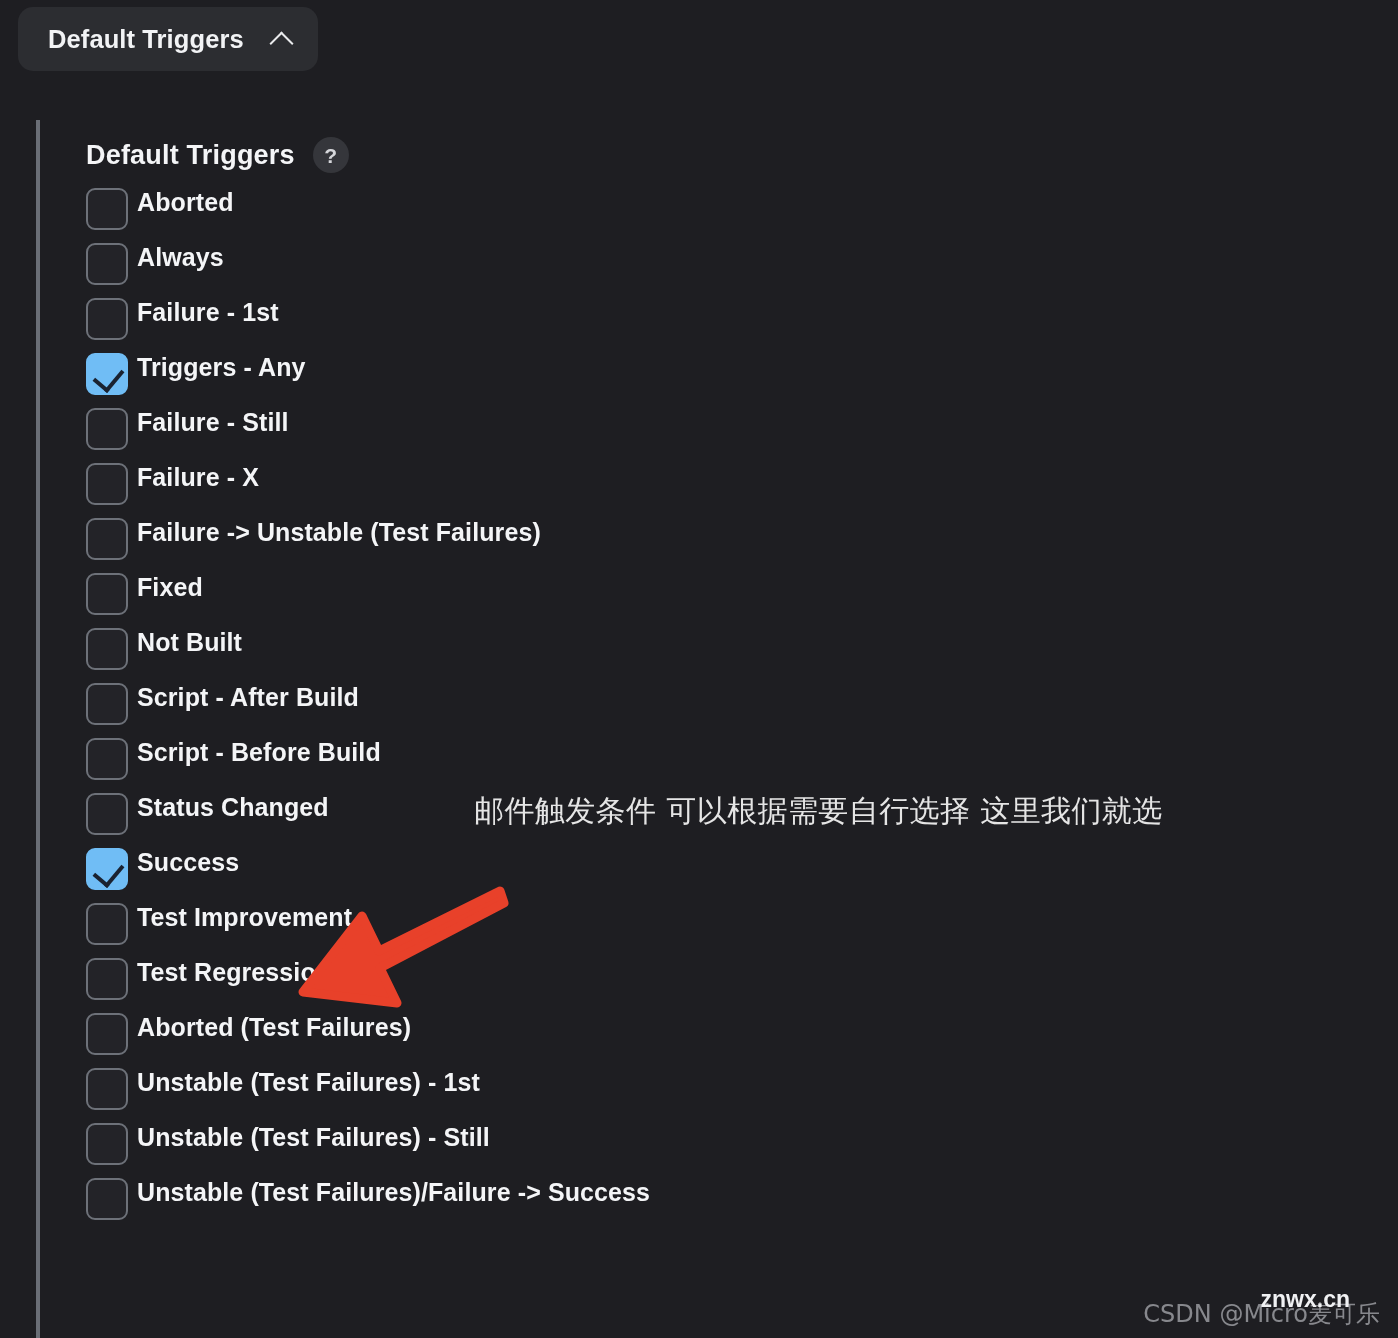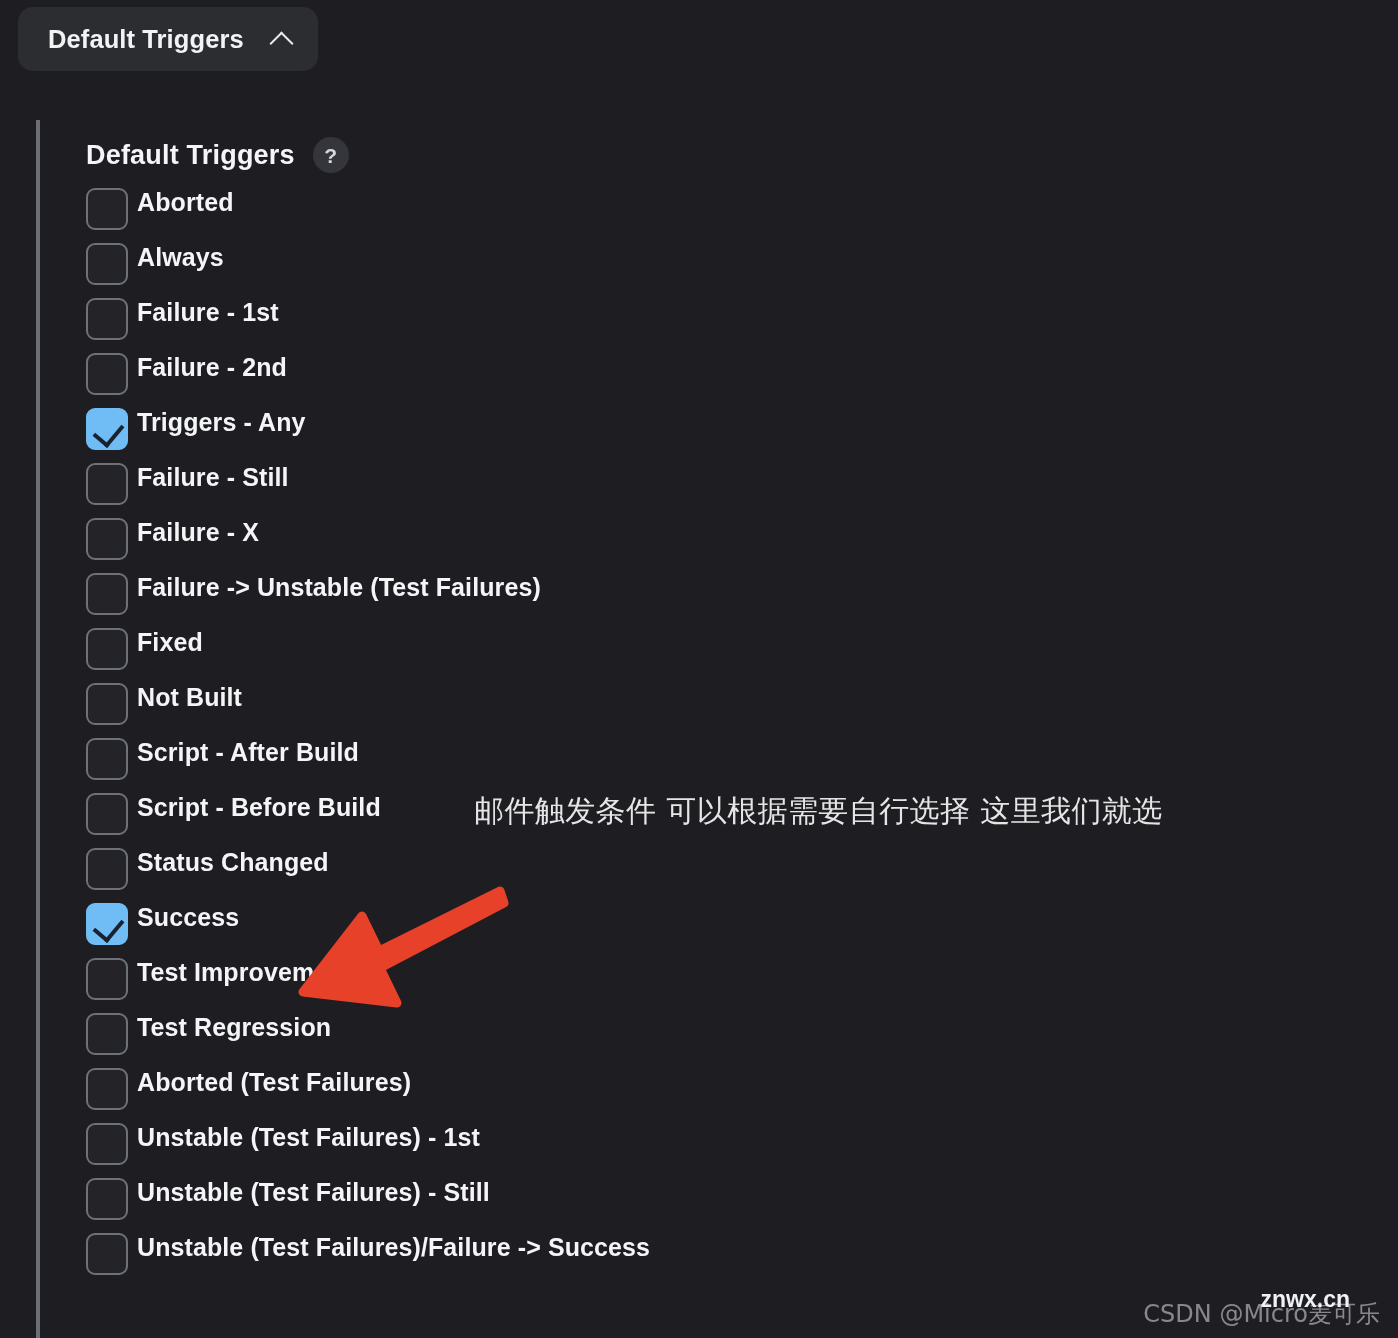--- a/index.html
+++ b/index.html
@@ -210,24 +210,20 @@
         <span class="cbox"></span>
         <span class="trigger-label">Aborted</span>
       </div>
       <div class="trigger-row">
         <span class="cbox"></span>
         <span class="trigger-label">Always</span>
       </div>
       <div class="trigger-row">
         <span class="cbox"></span>
         <span class="trigger-label">Failure - 1st</span>
-      </div>
-      <div class="trigger-row">
-        <span class="cbox"></span>
-        <span class="trigger-label">Failure - 2nd</span>
       </div>
       <div class="trigger-row">
         <span class="cbox checked"></span>
         <span class="trigger-label">Triggers - Any</span>
       </div>
       <div class="trigger-row">
         <span class="cbox"></span>
         <span class="trigger-label">Failure - Still</span>
       </div>
       <div class="trigger-row">

